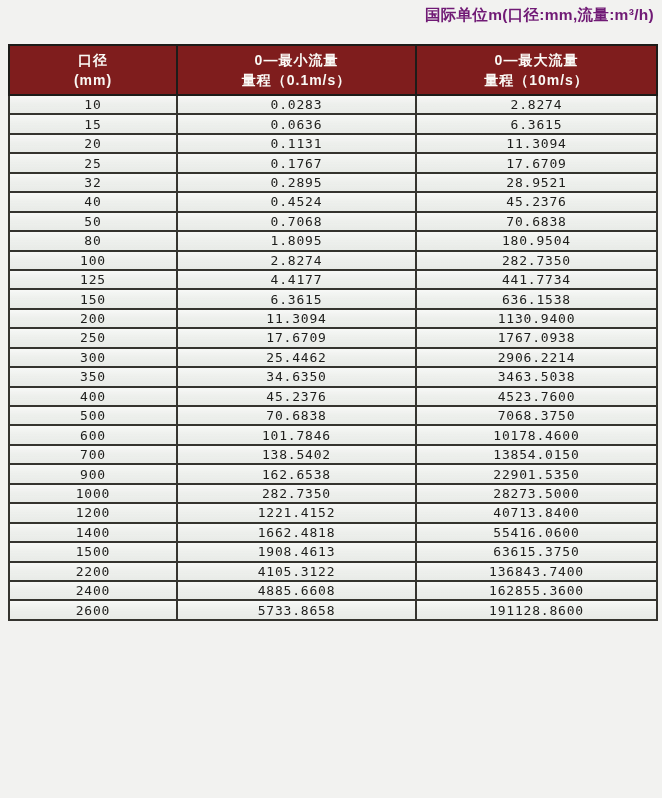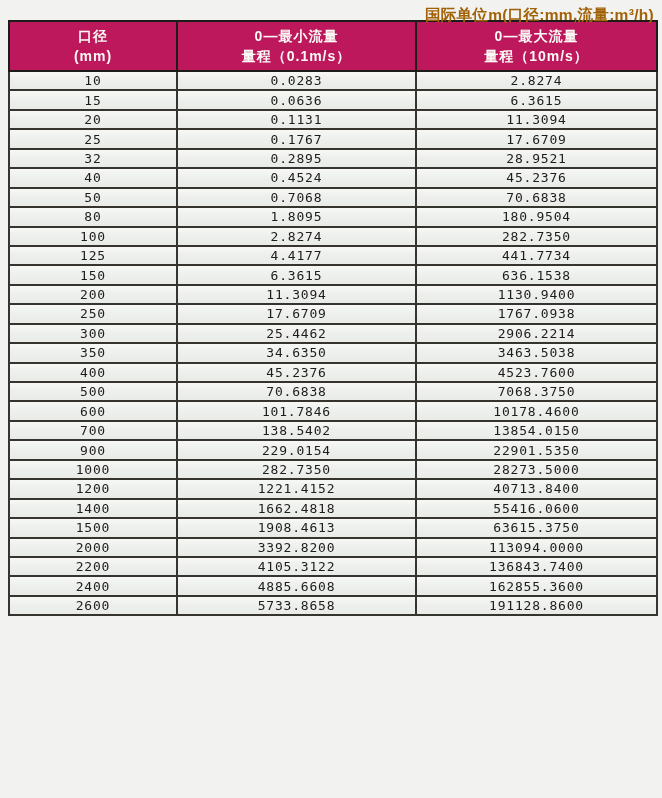--- a/index.html
+++ b/index.html
@@ -12,41 +12,41 @@
     background: #f2f2f0;
     font-family: "Liberation Sans", sans-serif;
     overflow: hidden;
   }
   .page {
     width: 662px;
     height: 798px;
     box-sizing: border-box;
   }
   .title-bar {
-    height: 20px;
+    height: 44px;
     line-height: 30px;
     text-align: right;
     padding-right: 8px;
     font-size: 15.5px;
     font-weight: bold;
-    color: #a16207;
+    color: #701a75;
     letter-spacing: 0.3px;
   }
   table.spec {
     border-collapse: collapse;
     table-layout: fixed;
     margin-left: 8px;
     width: 648px;
     border: 2px solid #23221e;
   }
   col.c1 { width: 168px; }
   col.c2 { width: 239px; }
   col.c3 { width: 241px; }
   thead th {
-    background: #be185d;
+    background: #7f1d1d;
     color: #faf9f5;
     font-weight: bold;
     font-size: 14px;
     height: 48px;
     border: 2px solid #1d1c19;
     text-align: center;
     vertical-align: middle;
     padding: 0;
   }
   thead th .hline {
@@ -190,21 +190,21 @@
           <td>101.7846</td>
           <td>10178.4600</td>
         </tr>
         <tr>
           <td>700</td>
           <td>138.5402</td>
           <td>13854.0150</td>
         </tr>
         <tr>
           <td>900</td>
-          <td>229.0154</td>
+          <td>162.6538</td>
           <td>22901.5350</td>
         </tr>
         <tr>
           <td>1000</td>
           <td>282.7350</td>
           <td>28273.5000</td>
         </tr>
         <tr>
           <td>1200</td>
           <td>1221.4152</td>
@@ -214,25 +214,20 @@
           <td>1400</td>
           <td>1662.4818</td>
           <td>55416.0600</td>
         </tr>
         <tr>
           <td>1500</td>
           <td>1908.4613</td>
           <td>63615.3750</td>
         </tr>
         <tr>
-          <td>2000</td>
-          <td>3392.8200</td>
-          <td>113094.0000</td>
-        </tr>
-        <tr>
           <td>2200</td>
           <td>4105.3122</td>
           <td>136843.7400</td>
         </tr>
         <tr>
           <td>2400</td>
           <td>4885.6608</td>
           <td>162855.3600</td>
         </tr>
         <tr>

